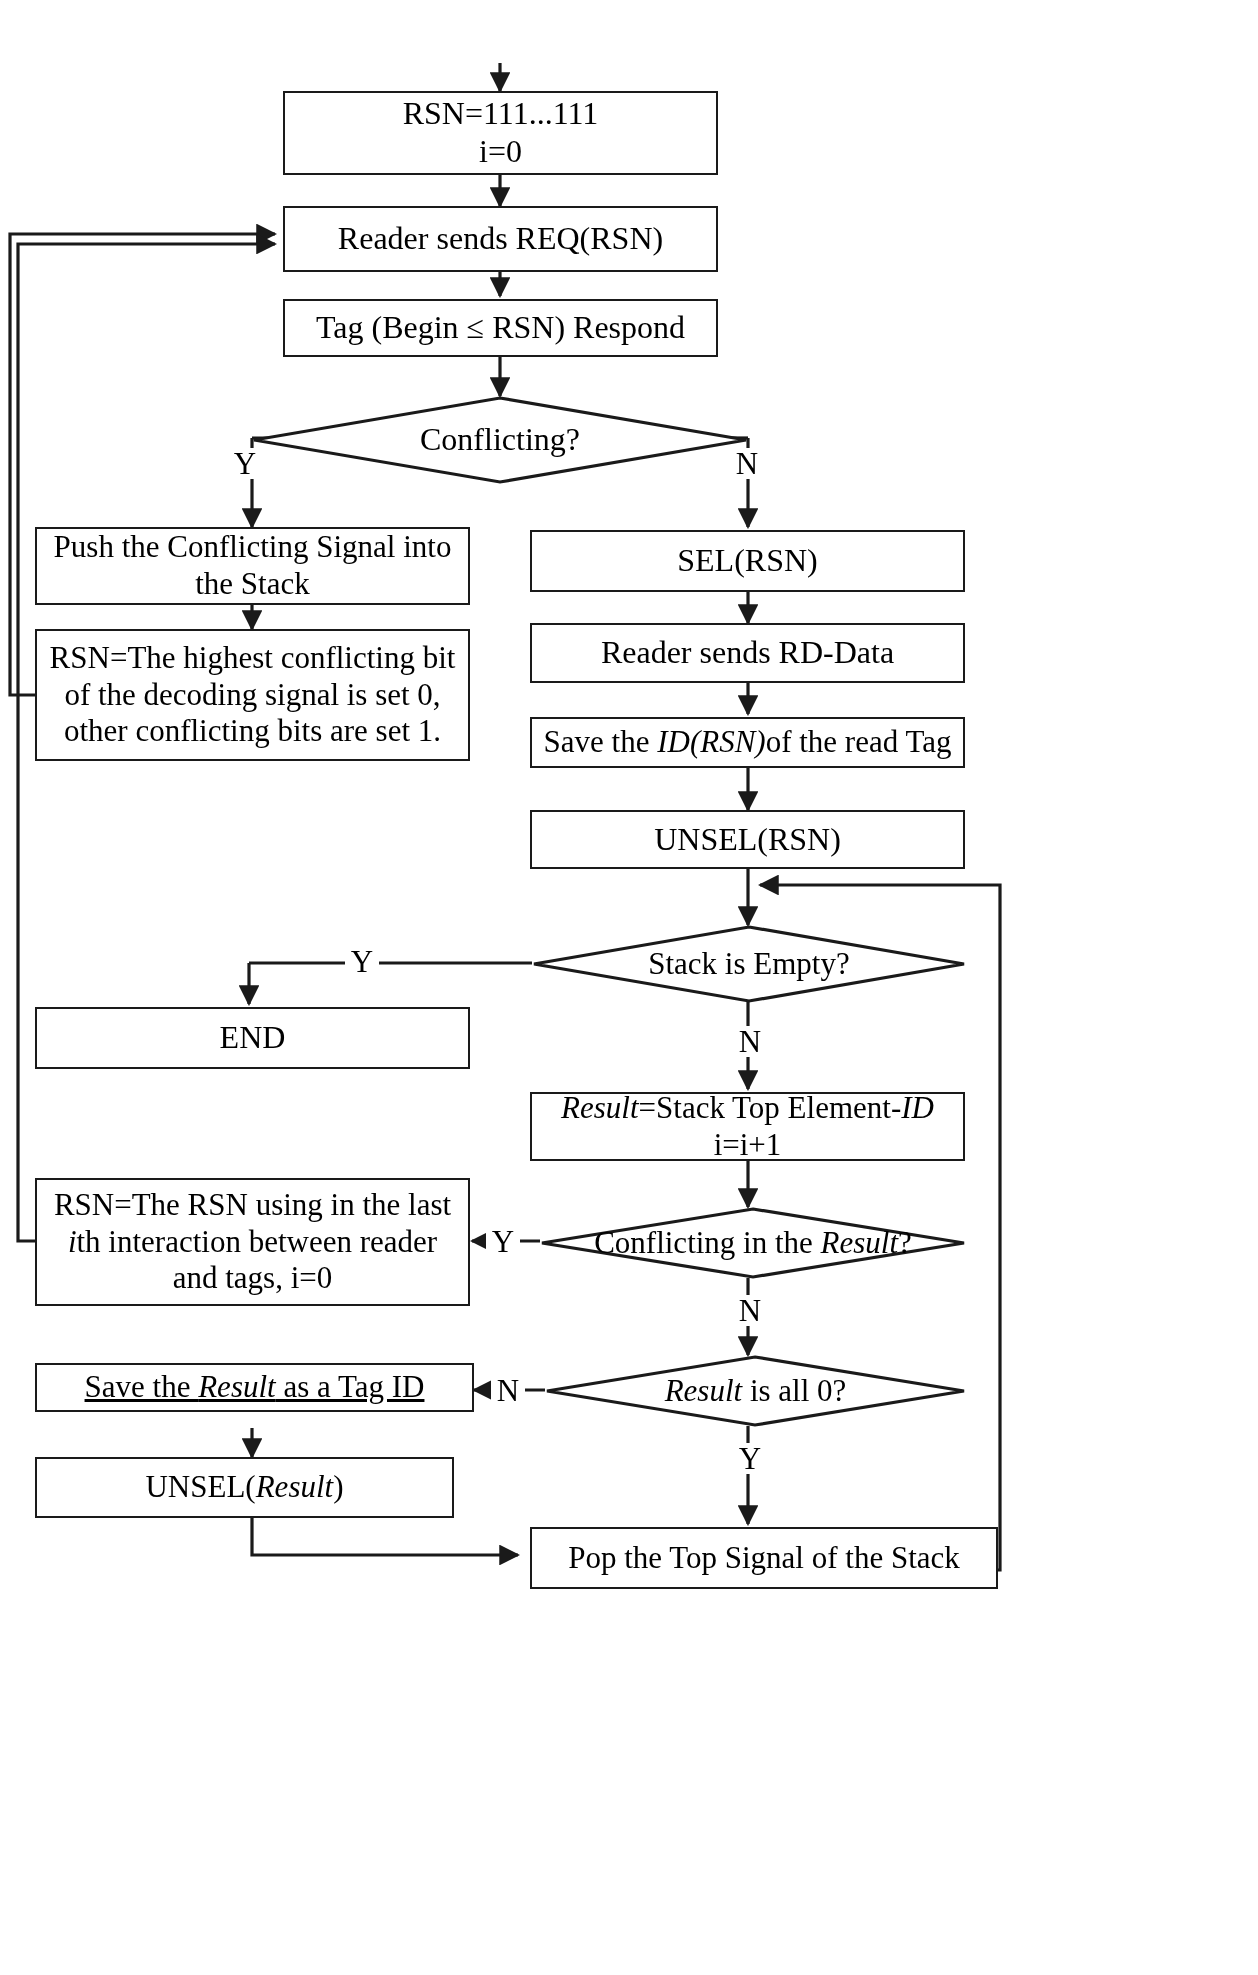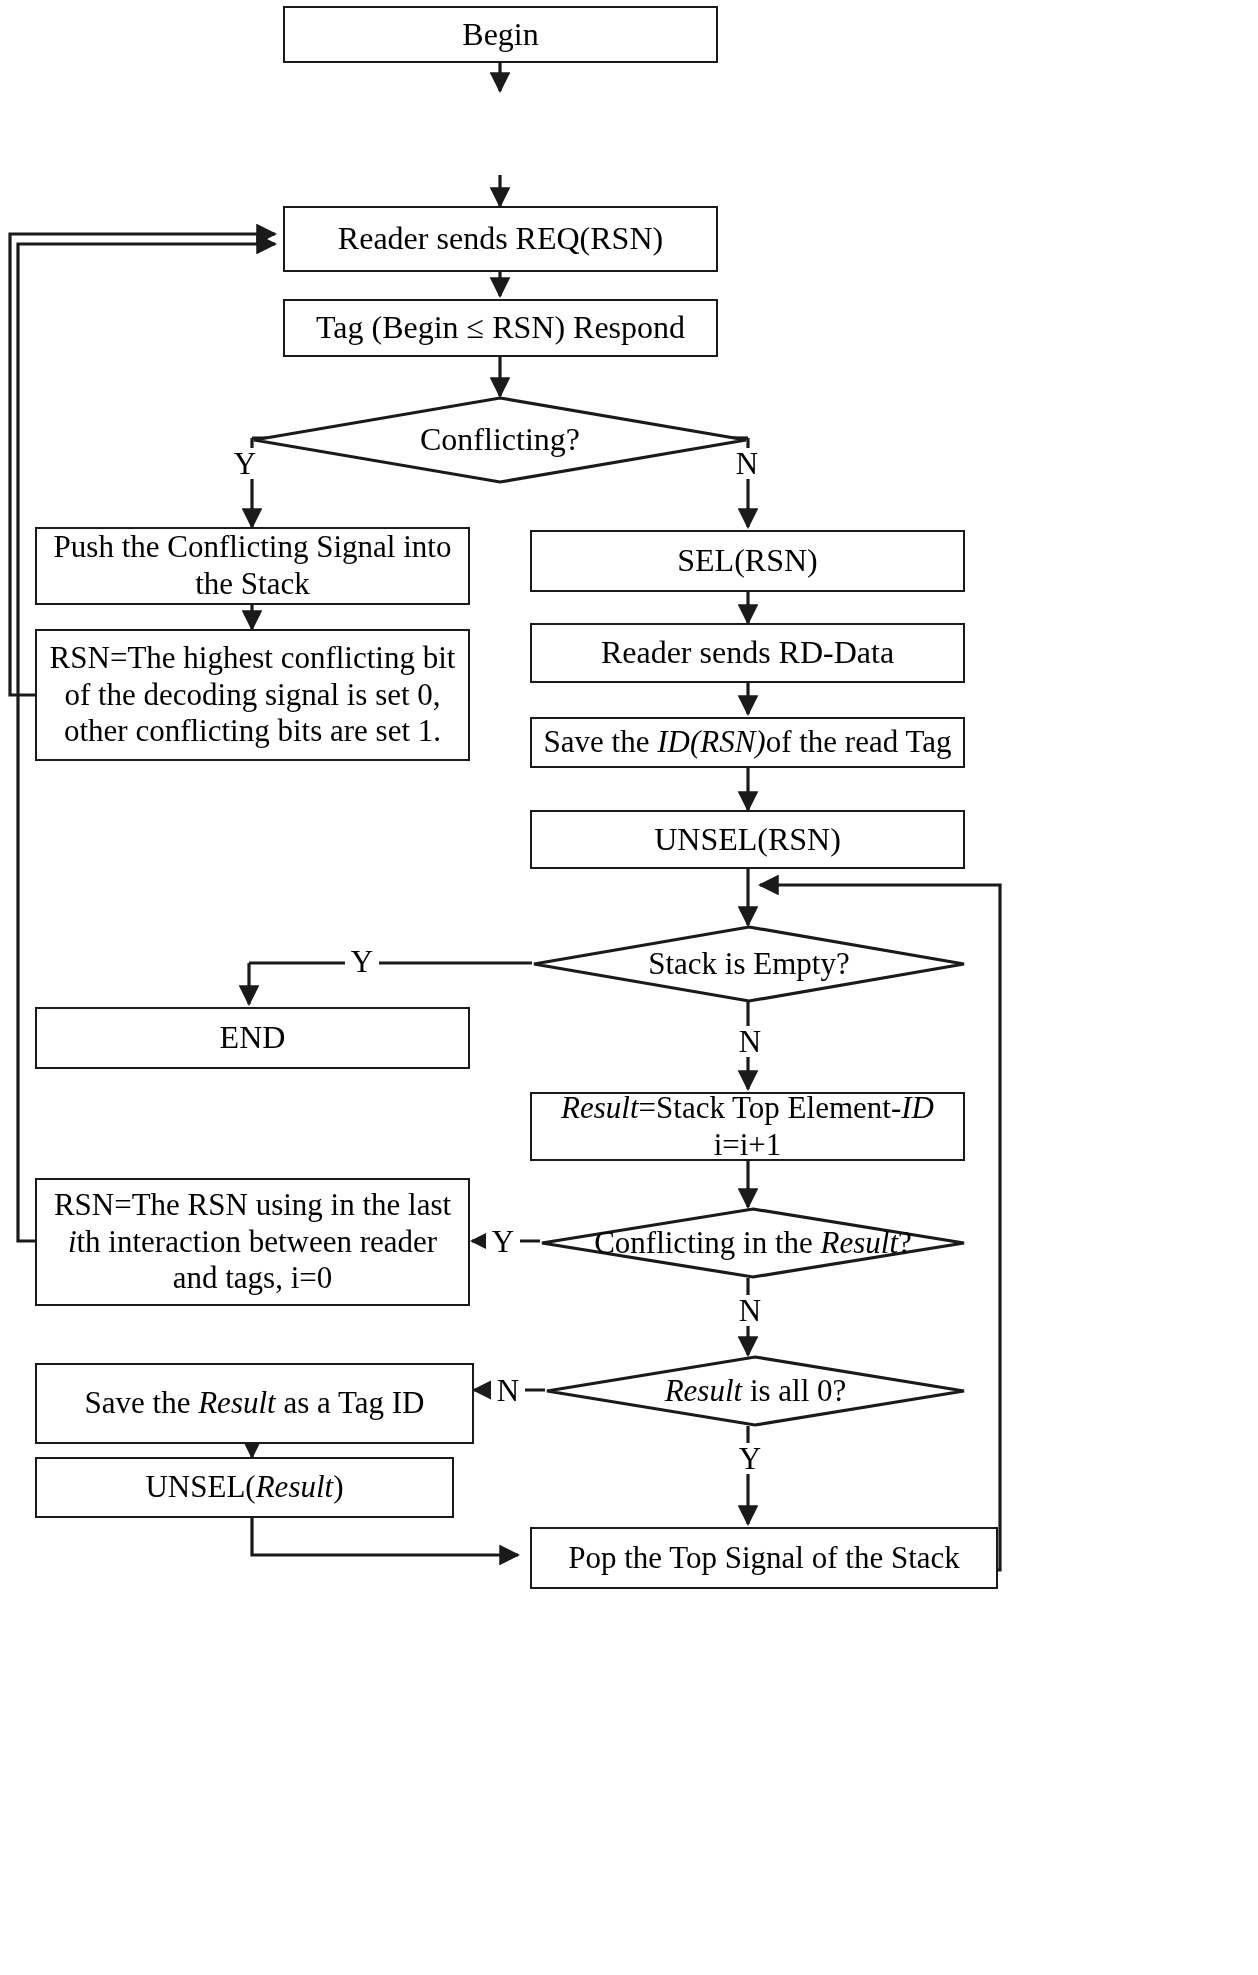--- a/index.html
+++ b/index.html
@@ -130,24 +130,25 @@
       <path d="M 545 1390 L 474 1390" marker-end="url(#ah)"></path>
 
       <line x1="252" y1="1428" x2="252" y2="1457" marker-end="url(#ah)"></line>
 
       <path d="M 252 1518 L 252 1555 L 518 1555" marker-end="url(#ah)"></path>
 
       <line x1="748" y1="1426" x2="748" y2="1524" marker-end="url(#ah)"></line>
     </g>
   </svg>
 
-  <div class="node box" style="left:283px; top:6px; width:435px; height:57px;">
-    <span class="lbl fs32">Begin</span>
-  </div>
-
+
+  <div class="node box" style="left:283px; top:91px; width:435px; height:84px;">
+    <span class="lbl fs32">RSN=111...111
+i=0</span>
+  </div>
 
   <div class="node box" style="left:283px; top:206px; width:435px; height:66px;font-family:Liberation Serif, serif;">
     <span class="lbl fs32">Reader sends REQ(RSN)</span>
   </div>
 
   <div class="node box" style="left:283px; top:299px; width:435px; height:58px;">
     <span class="lbl fs32">Tag (Begin ≤ RSN) Respond</span>
   </div>
 
   <div class="diamond-wrap" style="left:252px; top:396px; width:496px; height:88px;">
@@ -222,21 +223,21 @@
   <div class="diamond-wrap" style="left:545px; top:1355px; width:421px; height:72px;">
     <svg viewBox="0 0 421 72" preserveAspectRatio="none">
       <polygon points="210,2 419,36 210,70 2,36" fill="#ffffff" stroke="#1a1a1a" stroke-width="3.2"></polygon>
     </svg>
     <span class="dlbl fs31"><i class="it">Result</i> is all 0?</span>
   </div>
 
   <div class="elabel" style="left:491px; top:1375px; width:30px;">N</div>
   <div class="elabel" style="left:733px; top:1443px; width:30px;">Y</div>
 
-  <div class="node box" style="left:35px; top:1363px; width:439px; height:81px;">
+  <div class="node box" style="left:35px; top:1363px; width:439px; height:49px;text-decoration:underline;">
     <span class="lbl fs31">Save the <i class="it">Result</i> as a Tag ID</span>
   </div>
 
   <div class="node box" style="left:35px; top:1457px; width:419px; height:61px;justify-content:center;">
     <span class="lbl fs31">UNSEL(<i class="it">Result</i>)</span>
   </div>
 
   <div class="node box" style="left:530px; top:1527px; width:468px; height:62px;">
     <span class="lbl fs31">Pop the Top Signal of the Stack</span>
   </div>

